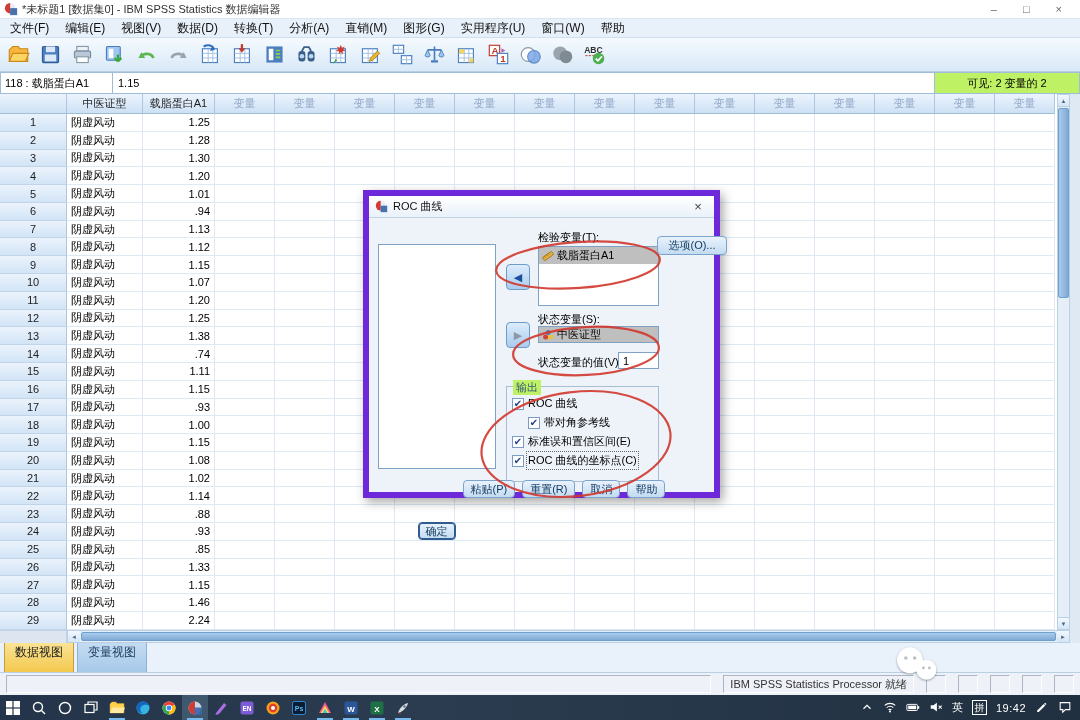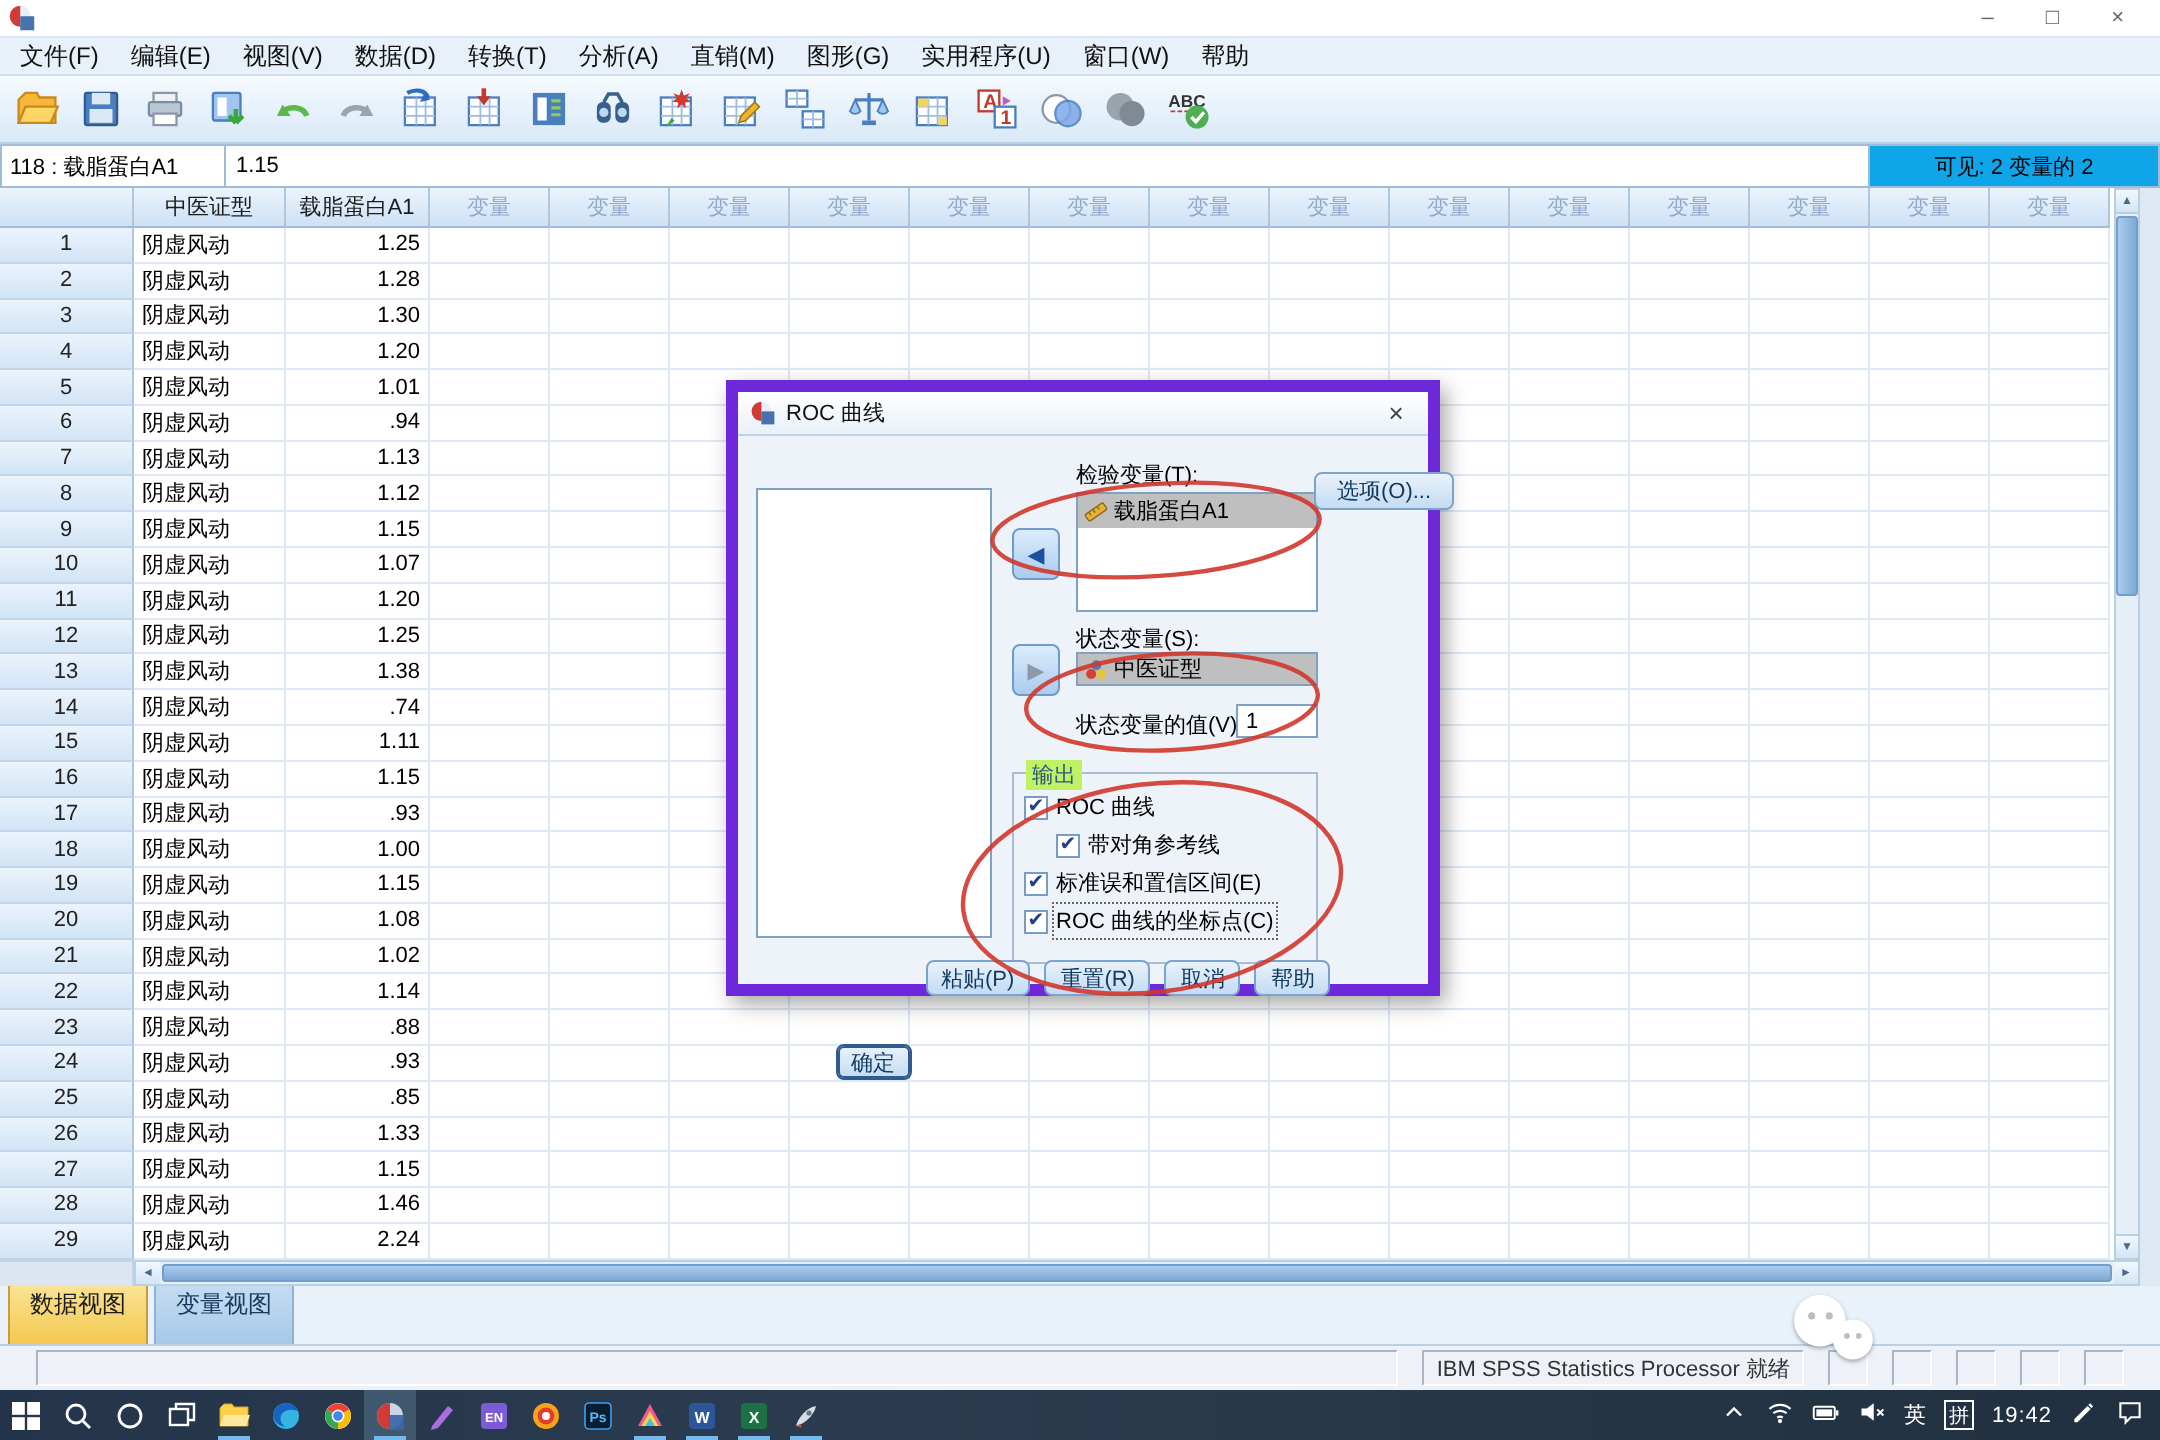--- a/index.html
+++ b/index.html
@@ -23,21 +23,21 @@
 
   
   .toolbar { height:34px; background:linear-gradient(#f5fafe,#d9e9f8); border-bottom:1px solid #b9cfe4; display:flex; align-items:center; gap:3px; padding:0 4px; }
   .tool-btn { width:29px; height:29px; display:flex; align-items:center; justify-content:center; border:0; background:transparent; border-radius:3px; padding:0; }
   .tool-btn svg { width:23px; height:23px; }
 
   
   .cellref { height:22px; display:flex; background:#eef4fb; font-size:11px; align-items:stretch; }
   .cellref-label { width:113px; background:#fff; border:1px solid #9fbcd8; display:flex; align-items:center; padding-left:4px; white-space:nowrap; overflow:hidden; }
   .cellref-value { flex:1; background:#fff; border:1px solid #9fbcd8; border-left:none; display:flex; align-items:center; padding-left:5px; }
-  .visible-info { width:145px; background:#0ea5e9; border:1px solid #9fbcd8; border-left:none; display:flex; align-items:center; justify-content:center; white-space:nowrap; }
+  .visible-info { width:145px; background:#bef264; border:1px solid #9fbcd8; border-left:none; display:flex; align-items:center; justify-content:center; white-space:nowrap; }
 
   
   .gridwrap { position:relative; height:549px; background:#fff; }
   .grid-header, .grow { display:grid; grid-template-columns:67px 76px 72px repeat(14,60px); }
   .grid-header { height:20px; }
   .hcell { border-right:1px solid #aec6de; border-bottom:1px solid #9fbcd8; background:linear-gradient(#ecf4fd,#cde1f5); font-size:11px; display:flex; align-items:center; justify-content:center; color:#1c1c1c; white-space:nowrap; overflow:hidden; }
   .hcell.placeholder { color:#93a9c9; }
   .grid-body { height:516px; overflow:hidden; }
   .grow { height:17.79px; }
   .rownum { background:linear-gradient(#ebf3fc,#d2e4f6); border-right:1px solid #aec6de; border-bottom:1px solid #c2d5e8; font-size:11px; display:flex; align-items:center; justify-content:center; color:#222; }
@@ -56,21 +56,21 @@
   .hscroll { flex:1; background:#e6eef7; border:1px solid #b9cfe4; position:relative; display:flex; align-items:center; }
   .hs-arrow { width:12px; height:100%; display:flex; align-items:center; justify-content:center; font-size:6px; color:#4a6a8a; background:linear-gradient(#f2f8fe,#d4e5f5); }
   .hs-thumb { flex:1; height:9px; margin:0 1px; background:linear-gradient(#aacced,#7fa9d4); border:1px solid #6f9fcc; border-radius:2px; }
 
   
   .tabsrow { height:30px; background:#e9f1fa; display:flex; align-items:flex-end; padding-left:4px; gap:3px; border-bottom:1px solid #b9cfe4; }
   .tab { height:41px; padding:0 10px; font-size:12px; display:flex; align-items:center; border:1px solid #8fb2d4; border-bottom:none; border-radius:4px 4px 0 0; background:linear-gradient(#cfe3f6,#a6c9e8); color:#1a3a5c; white-space:nowrap; }
   .tab.active { background:linear-gradient(#fdeeae,#f3c84f); border-color:#c99b3f; color:#1c1c1c; }
 
   
-  .statusbar { height:22px; background:#eef2f8; display:flex; align-items:stretch; font-size:11px; color:#333; padding:2px 18px; gap:12px; }
+  .statusbar { height:22px; background:#eef2f8; display:flex; align-items:stretch; font-size:11px; color:#333; padding:2px 6px; gap:12px; }
   .status-cell { border:1px solid; border-color:#aab6c5 #fdfdfd #fdfdfd #aab6c5; background:#eef2f8; display:flex; align-items:center; padding:0 6px; white-space:nowrap; overflow:hidden; }
   .status-cell.long { flex:1; }
   .status-cell.sm { width:20px; }
 
   
   .taskbar { height:25px; background:linear-gradient(90deg,#24344a,#2b3c50 40%,#203040); display:flex; align-items:center; color:#fff; }
   .tb-icon { width:26px; height:25px; display:flex; align-items:center; justify-content:center; position:relative; }
   .tb-icon svg { width:16px; height:16px; }
   .tb-icon.active { background:#40586e; }
   .runline { position:absolute; bottom:0; left:5px; right:5px; height:2px; background:#76b9ed; }
@@ -121,20 +121,21 @@
 <div class="screen">
 
   <div class="titlebar">
     <span class="app-icon">
       <svg viewBox="0 0 16 16">
           <circle cx="7" cy="7" r="6" fill="#e8eef7"></circle>
           <path d="M7 1a6 6 0 0 0 0 12z" fill="#d23b33"></path>
           <rect x="7" y="7" width="8" height="8" fill="#3a66a8" opacity="0.92"></rect>
         </svg>
     </span>
+    <span class="title-text">*未标题1 [数据集0] - IBM SPSS Statistics 数据编辑器</span>
     <div class="win-controls">
       <span class="win-btn">–</span>
       <span class="win-btn">□</span>
       <span class="win-btn">×</span>
     </div>
   </div>
 
   <div class="menubar" id="menubar">
       <div class="menu-item">文件(F)</div>
       <div class="menu-item">编辑(E)</div>

